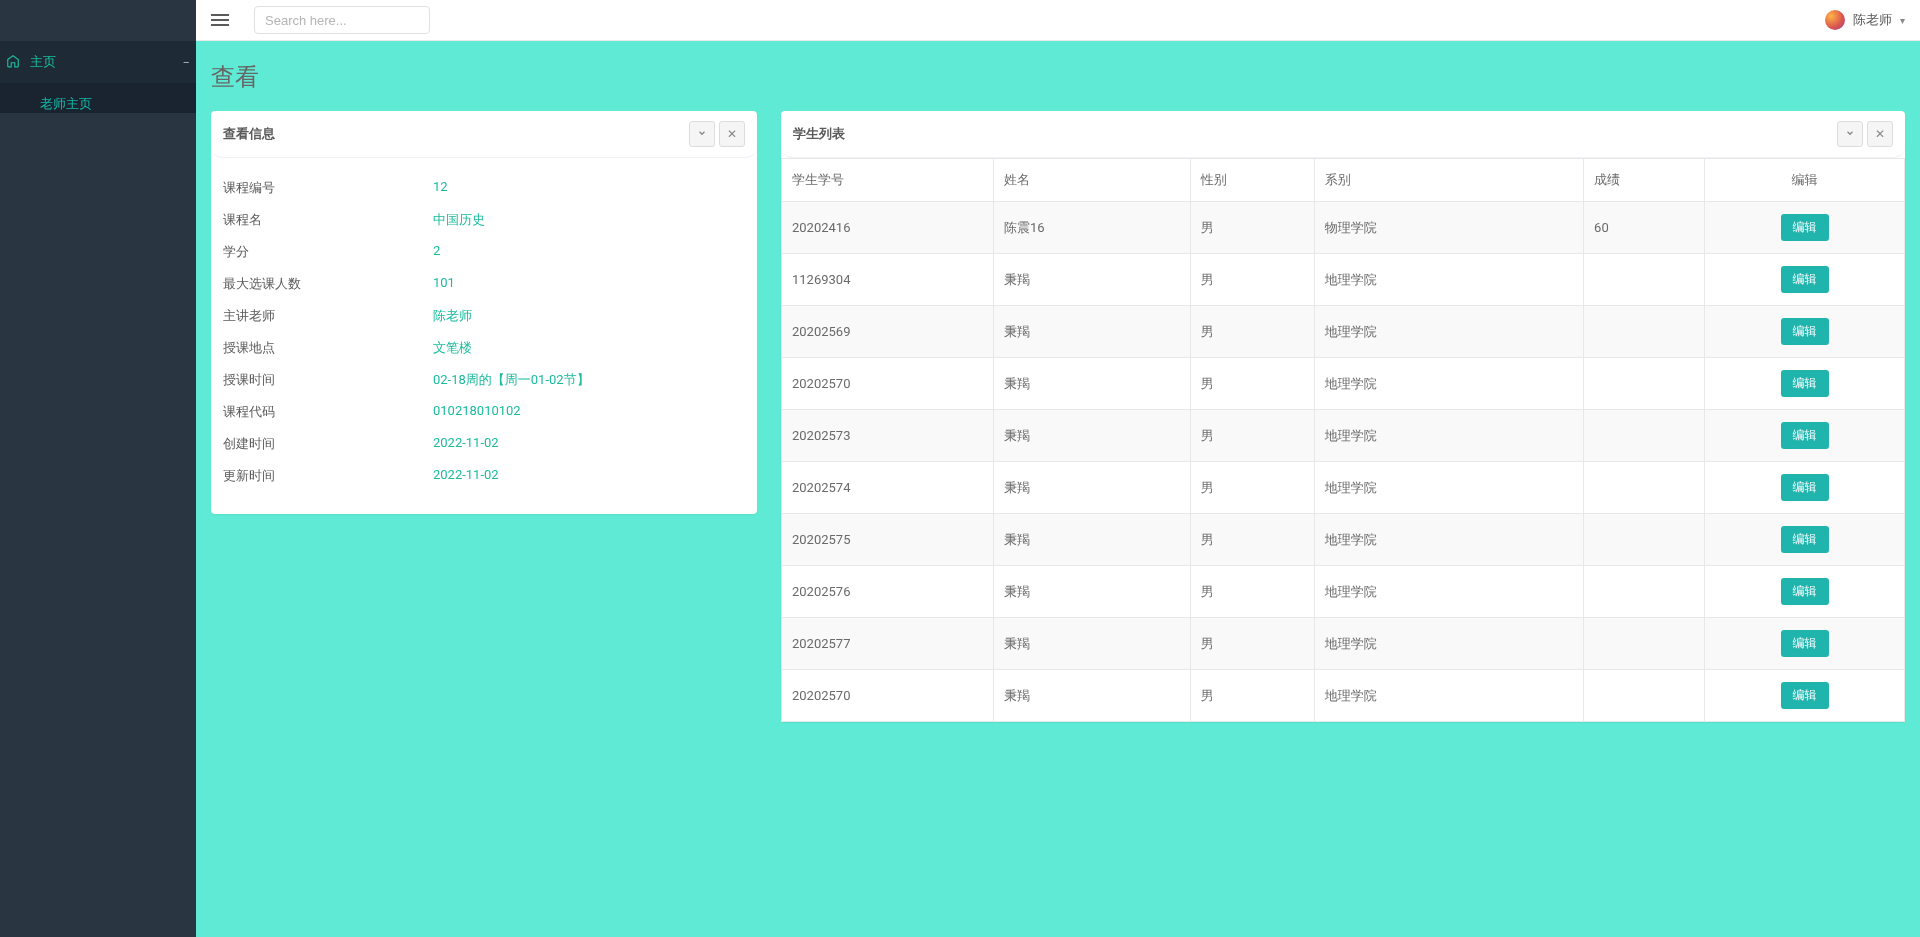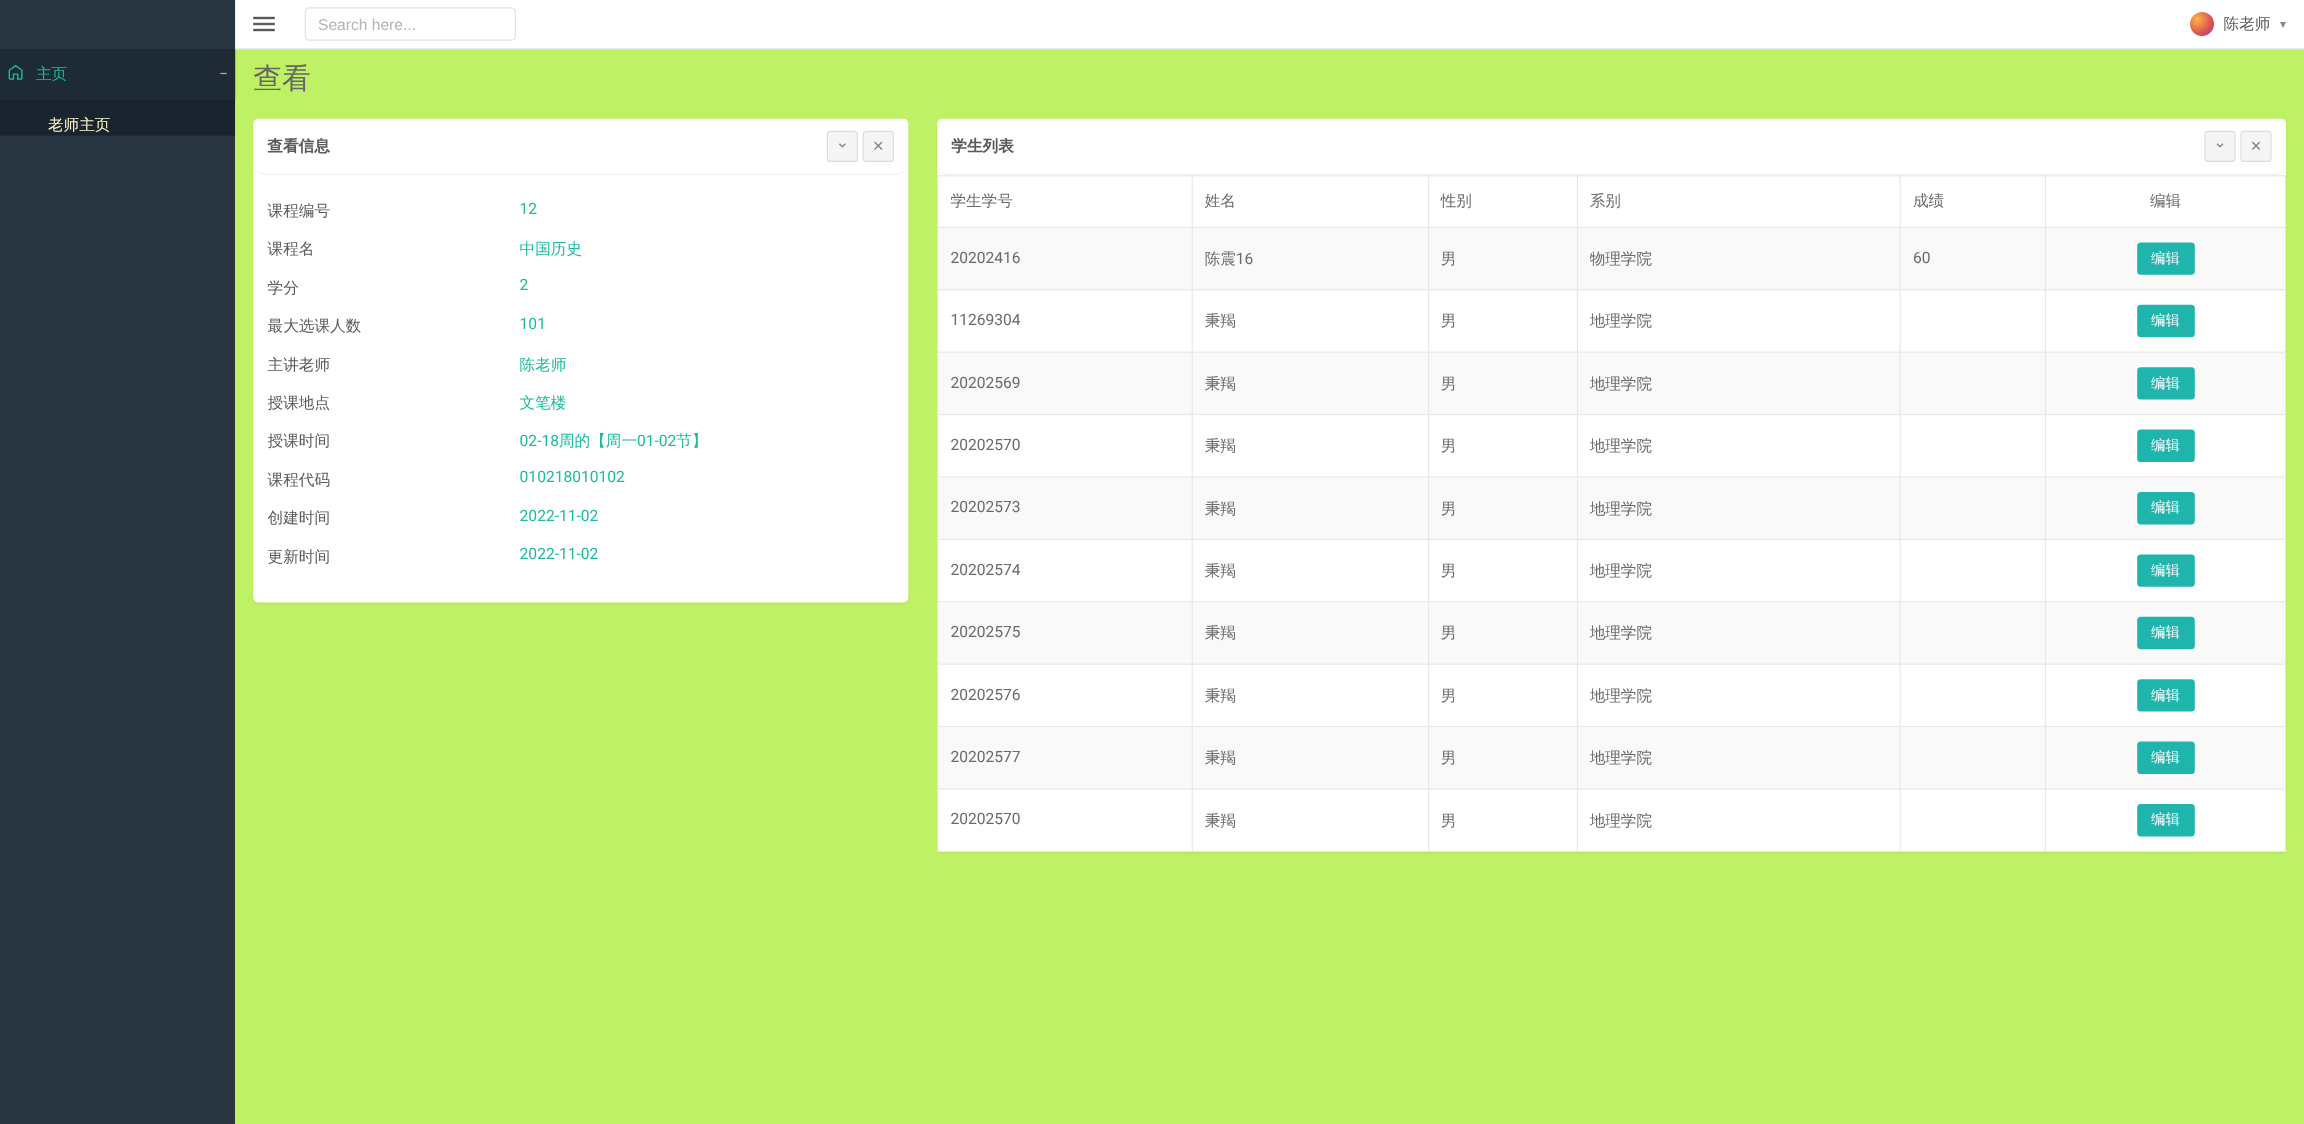--- a/index.html
+++ b/index.html
@@ -24,25 +24,25 @@
   padding: 12px 6px;
   cursor: pointer;
   color: #1ABC9C;
   background: #1F2A37;
   position: relative;
 }
 .nav-item .home-icon { margin-right: 10px; font-size: 14px; }
 .nav-item .minus { margin-left: auto; color: #A7B1C2; }
 .nav-sub-item {
   padding: 12px 15px 0 40px;
-  color: #fef9c3;
+  color: #14b8a6;
   background: #1A2431;
   cursor: pointer;
 }
-.main { flex: 1; display: flex; flex-direction: column; background: #bef264; overflow: hidden; }
+.main { flex: 1; display: flex; flex-direction: column; background: #5eead4; overflow: hidden; }
 .topbar {
   height: 41px;
   background: #FFFFFF;
   display: flex;
   align-items: center;
   padding: 0 15px;
   border-bottom: 1px solid #EAEAEA;
 }
 .hamburger { cursor: pointer; margin-right: 25px; display: flex; flex-direction: column; gap: 3px; }
 .hamburger span { display: block; width: 18px; height: 2px; background: #5A5A5A; }
@@ -57,21 +57,21 @@
 }
 .search-box::placeholder { color: #B5B5B5; }
 .user-area { margin-left: auto; display: flex; align-items: center; gap: 8px; cursor: pointer; color: #5A5A5A; }
 .avatar {
   width: 20px;
   height: 20px;
   border-radius: 50%;
   background: radial-gradient(circle at 30% 30%, #FFB347, #D9534F 60%, #8E44AD 100%);
 }
 .caret { font-size: 10px; color: #888; }
-.content { flex: 1; padding: 0 15px; overflow: auto; }
+.content { flex: 1; padding: 12px 15px; overflow: auto; }
 .page-title { font-size: 24px; font-weight: 400; color: #666; margin: 8px 0 18px 0; }
 .row { display: flex; gap: 24px; align-items: flex-start; }
 .panel {
   background: #FFFFFF;
   border-radius: 4px;
   box-shadow: 0 1px 2px rgba(0,0,0,0.05);
 }
 .panel.left { width: 546px; }
 .panel.right { flex: 1; }
 .panel-head {

